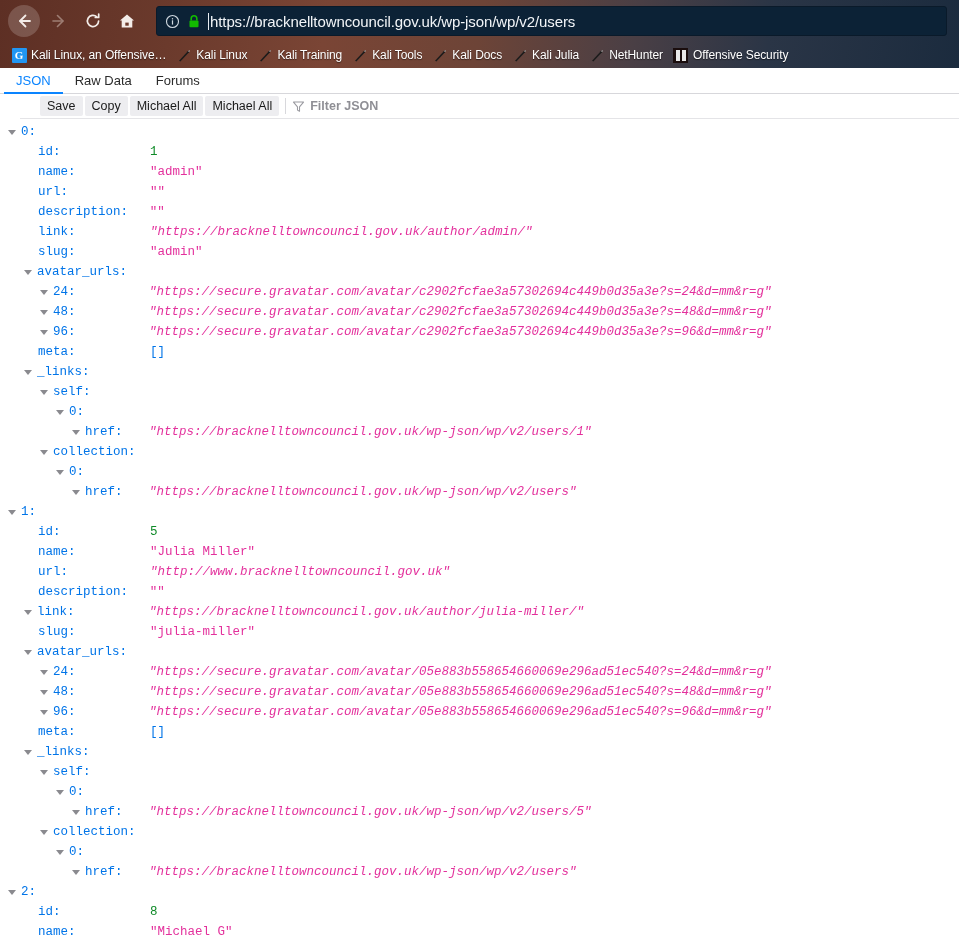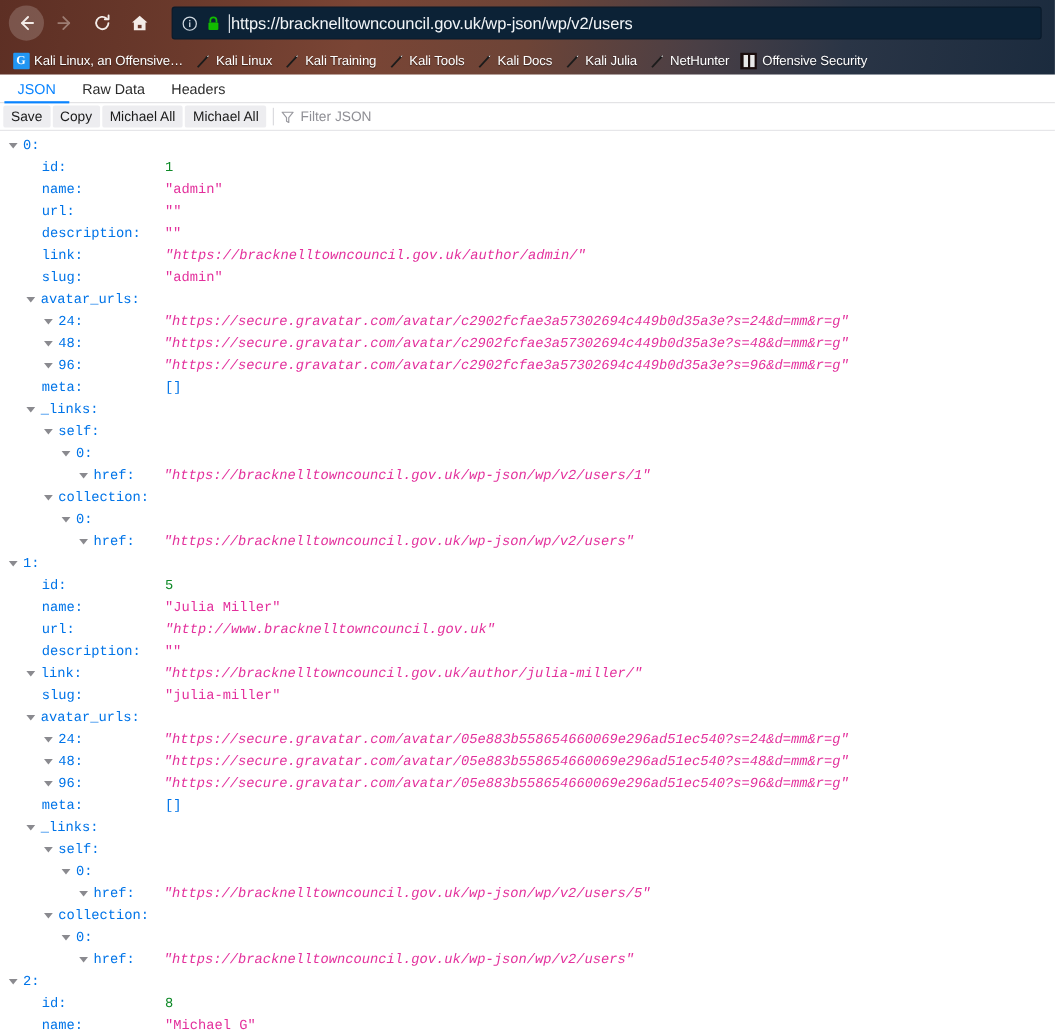--- a/index.html
+++ b/index.html
@@ -160,22 +160,23 @@
     color: #0a84ff;
     border-bottom-color: #0a84ff;
   }
 
   #viewer-toolbar {
     height: 25px;
     display: flex;
     align-items: center;
     background: #fff;
     border-bottom: 1px solid #e4e4e7;
-    padding: 0 3px;
+    padding: 0 20px;
     box-sizing: border-box;
+    margin-left: 20px;
   }
   .tb-btn {
     font-size: 12.5px;
     color: #1a1a1a;
     background: #ededf0;
     border: none;
     border-radius: 2px;
     height: 20px;
     padding: 0 7px;
     margin-right: 2px;
@@ -186,20 +187,21 @@
   #toolbar-separator {
     width: 1px;
     height: 16px;
     background: #d8d8dc;
     margin: 0 6px 0 4px;
   }
   #filter-json-wrap {
     display: flex;
     align-items: flex-end;
     flex: 1 1 auto;
+    font-weight: bold;
   }
   #filter-icon { margin-right: 5px; display:flex; }
   #filter-input-text {
     font-size: 12.5px;
     color: #8f8f95;
   }
 
   
   #json-rows {
     position: relative;
@@ -384,21 +386,21 @@
       <span class="bookmark-label">Offensive Security</span>
     </div>
   </div>
 </div>
 
 <div id="json-viewer">
 
   <div id="viewer-tabs">
     <div class="viewer-tab active">JSON</div>
     <div class="viewer-tab">Raw Data</div>
-    <div class="viewer-tab">Headers</div>
+    <div class="viewer-tab">Forums</div>
   </div>
 
   <div id="viewer-toolbar">
     <button class="tb-btn">Save</button>
     <button class="tb-btn">Copy</button>
     <button class="tb-btn">Michael All</button>
     <button class="tb-btn">Michael All</button>
     <div id="toolbar-separator"></div>
     <div id="filter-json-wrap">
       <span id="filter-icon">

